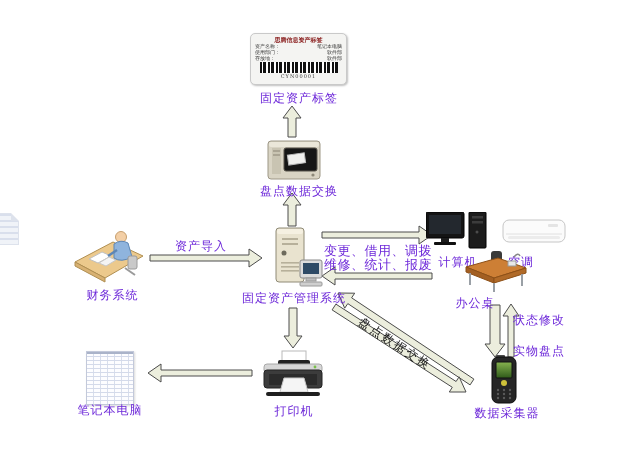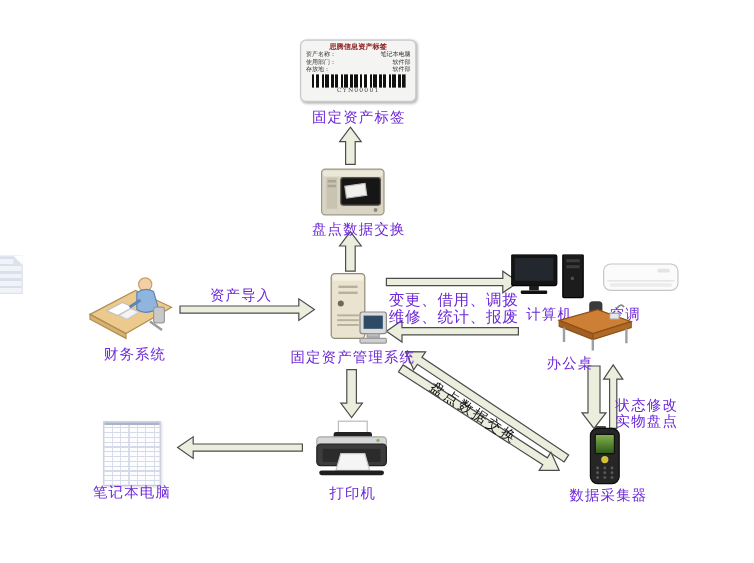--- a/index.html
+++ b/index.html
@@ -185,15 +185,15 @@
   <div class="lbl" style="left:74px;top:403px;width:72px;">笔记本电脑</div>
 
   <div class="lbl" style="left:163px;top:239px;width:76px;">资产导入</div>
 
   <div class="lbl small" style="left:324px;top:244px;width:106px;">变更、借用、调拨</div>
   <div class="lbl small" style="left:324px;top:258px;width:106px;">维修、统计、报废</div>
 
   <div class="rot">盘点数据交换</div>
 
   <div class="lbl" style="left:513px;top:317px;width:54px;text-align:left;margin-top:27px;">实物盘点</div>
-  <div class="lbl" style="left:513px;top:331px;width:54px;text-align:left;">状态修改</div>
+  <div class="lbl" style="left:513px;top:313px;width:54px;text-align:left;">状态修改</div>
 
 </div>
 
 </body></html>

